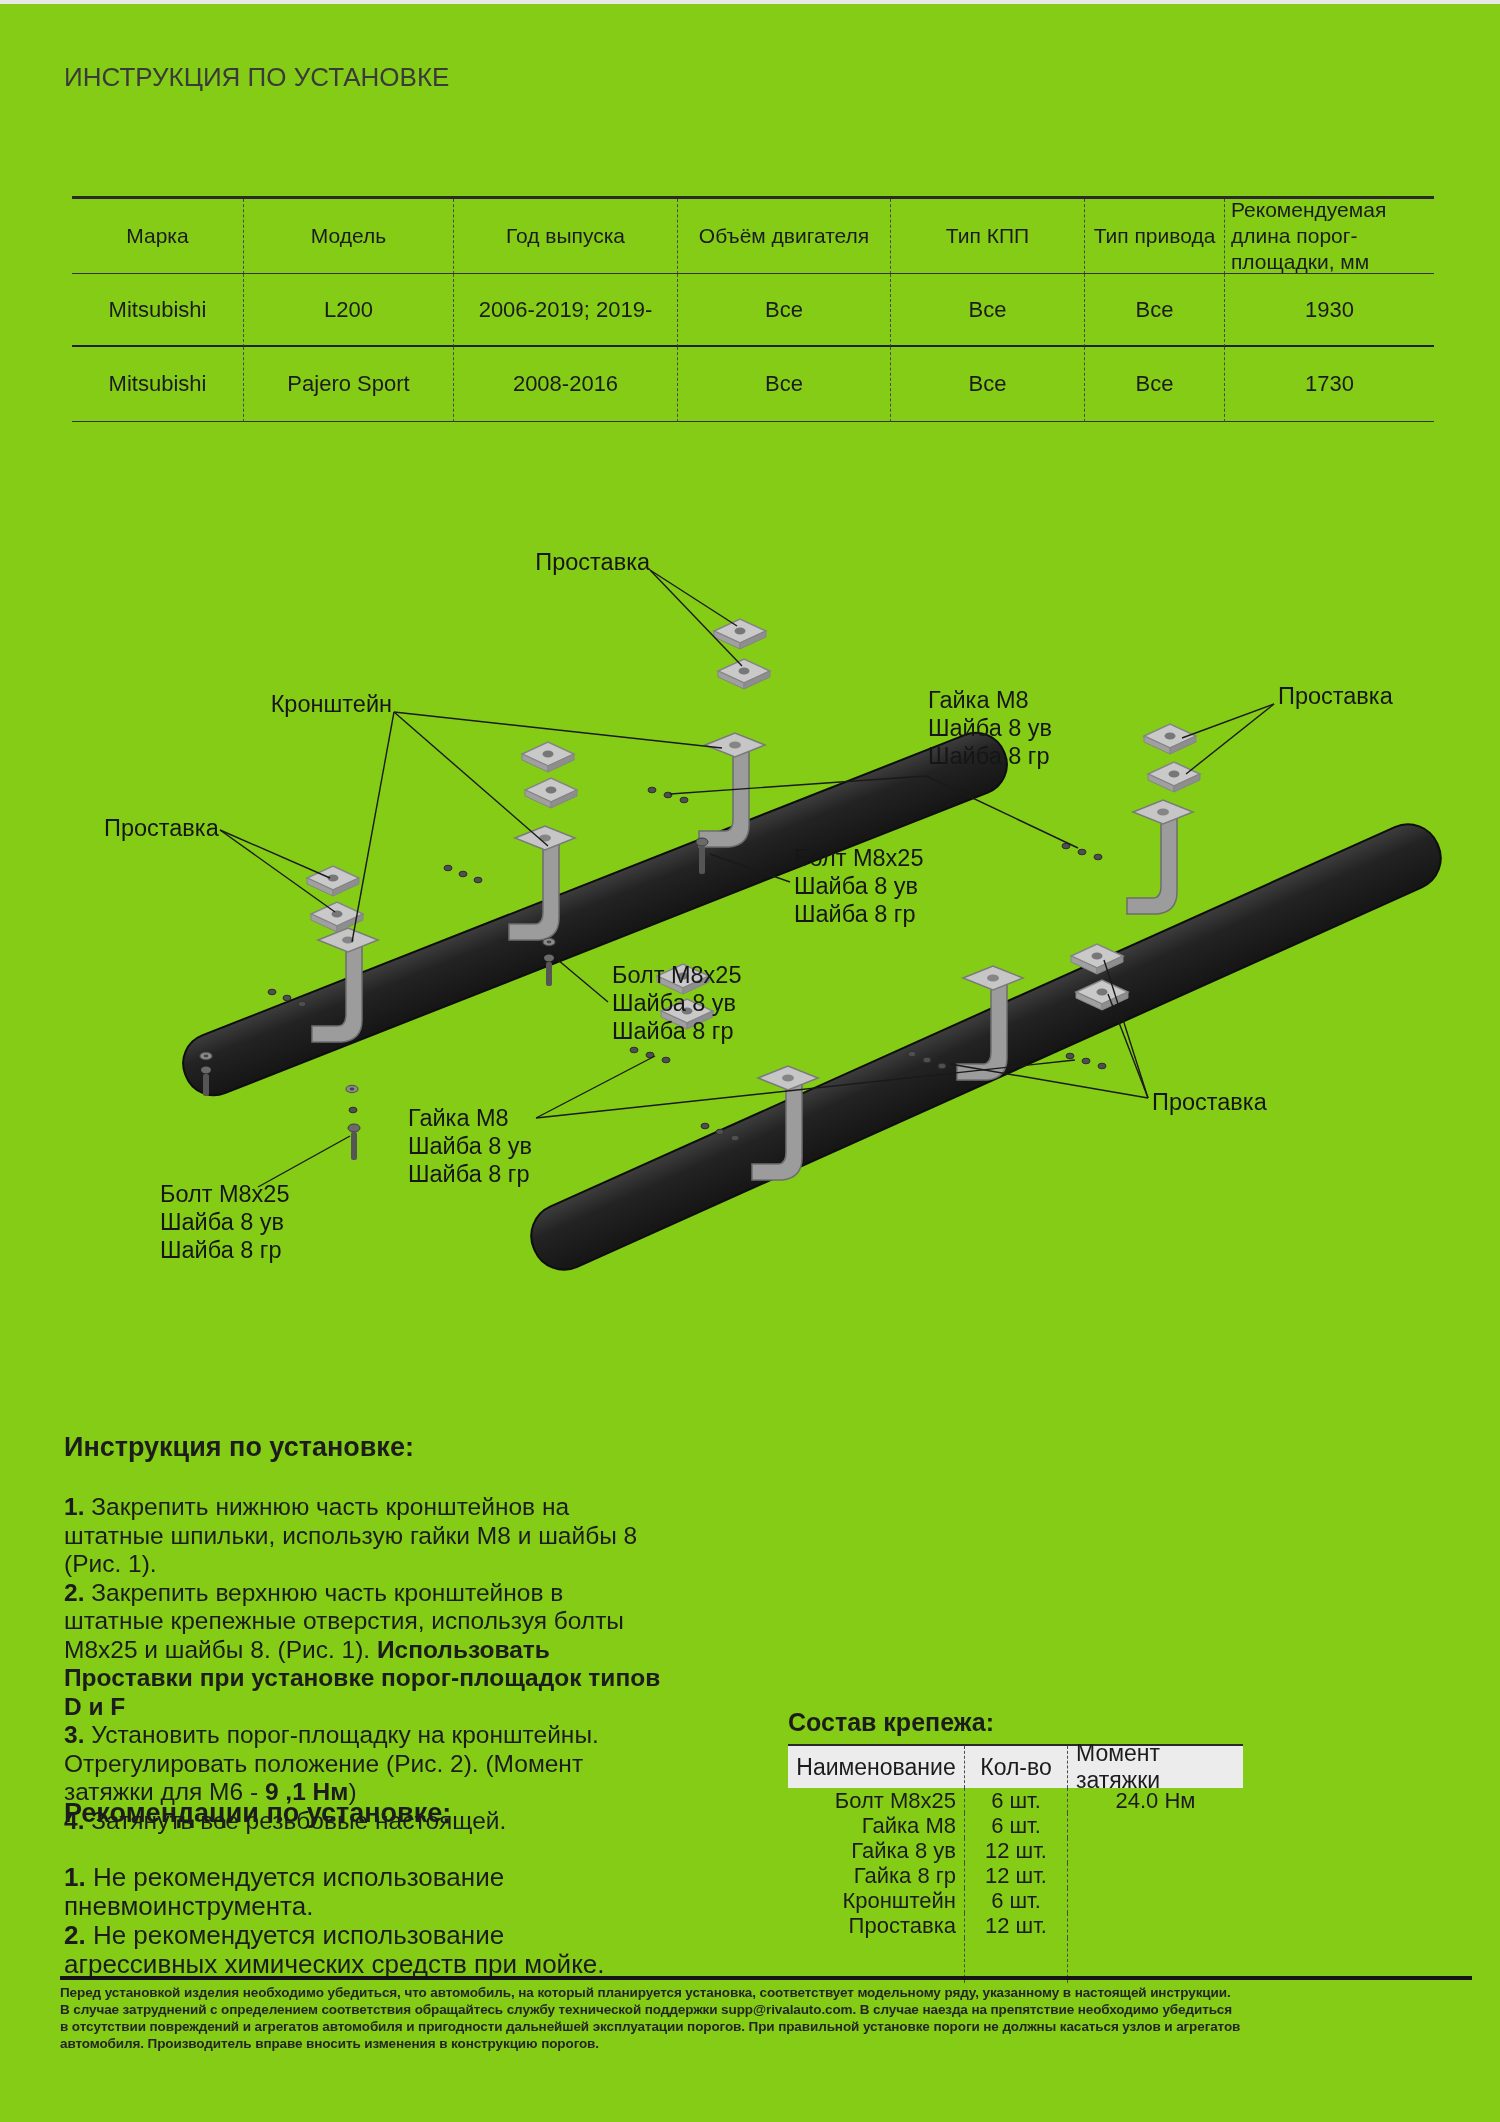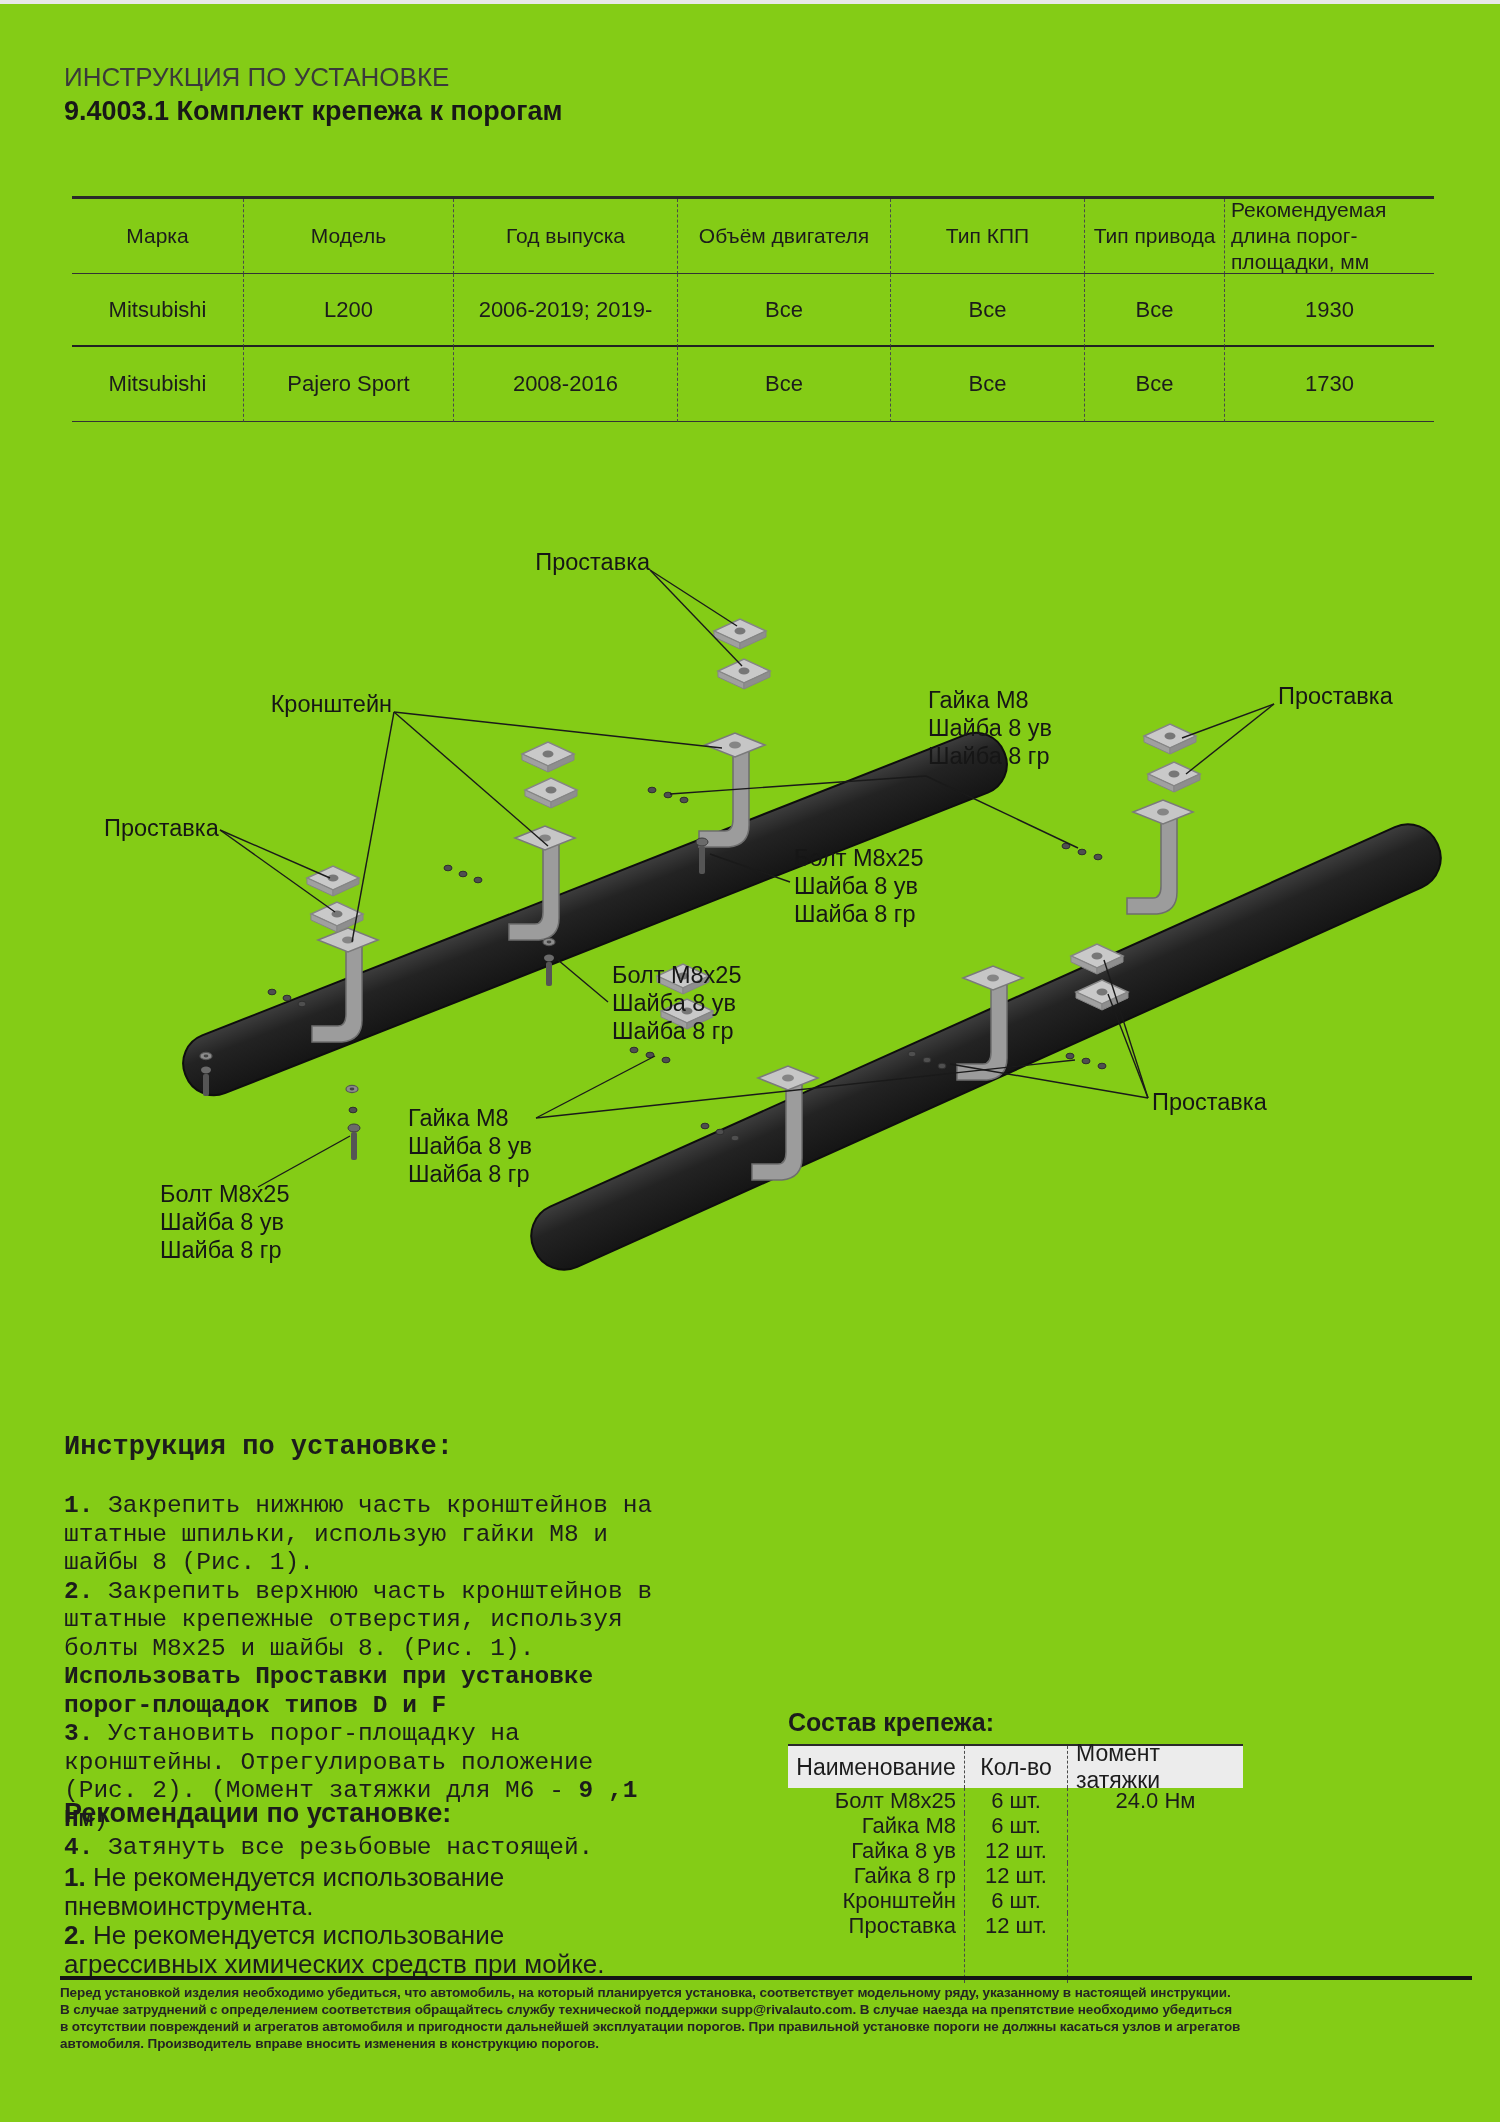--- a/index.html
+++ b/index.html
@@ -28,21 +28,21 @@
   .fitment .cell.r1{border-bottom:2px solid #222;}
   .fitment .cell.r2{border-bottom:1px solid #333;}
   
   .diagram{position:absolute; left:0; top:420px; width:1500px; height:1000px;}
   .diagram svg{position:absolute; left:0; top:0;}
   .callout{
     position:absolute; font-size:23.5px; line-height:28px; color:#161616; white-space:nowrap;
   }
   .callout.right{transform:translateX(-100%); text-align:right;}
   
-  .instructions{position:absolute; left:64px; top:1428px; width:600px;font-family:Liberation Mono, monospace;}
+  .instructions{position:absolute; left:64px; top:1428px; width:600px;}
   .instructions h2{margin:0 0 30px 0; font-size:27px; font-weight:bold;}
   .instructions p{margin:0; font-size:24.5px; line-height:28.5px;}
   .recommend h2{margin:26px 0 34px 0; font-size:27px; font-weight:bold;}
   .recommend{position:absolute; left:64px; top:1768px; width:558px;}
   .recommend p{margin:0; font-size:26px; line-height:29px;}
   
   .parts-heading{position:absolute; left:788px; top:1704px; font-size:25px; font-weight:bold;}
   .parts{
     position:absolute; left:788px; top:1740px; width:455px;
     display:grid; grid-template-columns:177px 103px 175px;
@@ -64,21 +64,20 @@
     border-top:4px solid #141414; padding-top:4px;
   }
   .footer div{font-size:13.5px; font-weight:bold; line-height:17px; color:#242424; letter-spacing:-0.1px;}
 </style>
 </head>
 <body>
 
 <div class="page">
 
   <div class="doc-type">ИНСТРУКЦИЯ ПО УСТАНОВКЕ</div>
-  <div class="doc-title">9.4003.1 Комплект крепежа к порогам</div>
 
   <div class="fitment">
       <div class="cell th">Марка</div>
       <div class="cell th">Модель</div>
       <div class="cell th">Год выпуска</div>
       <div class="cell th">Объём двигателя</div>
       <div class="cell th">Тип КПП</div>
       <div class="cell th">Тип привода</div>
       <div class="cell th lastcol">Рекомендуемая длина порог-площадки, мм</div>
       <div class="cell r1">Mitsubishi</div>

